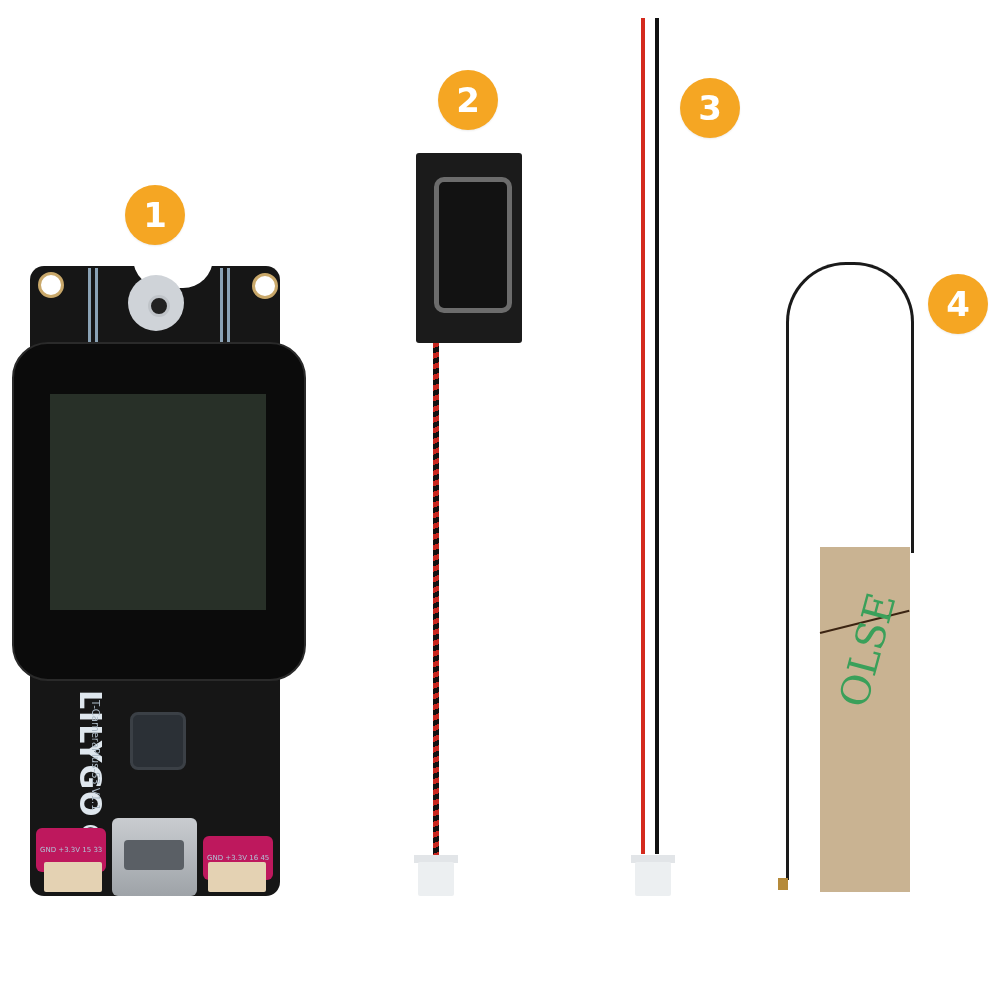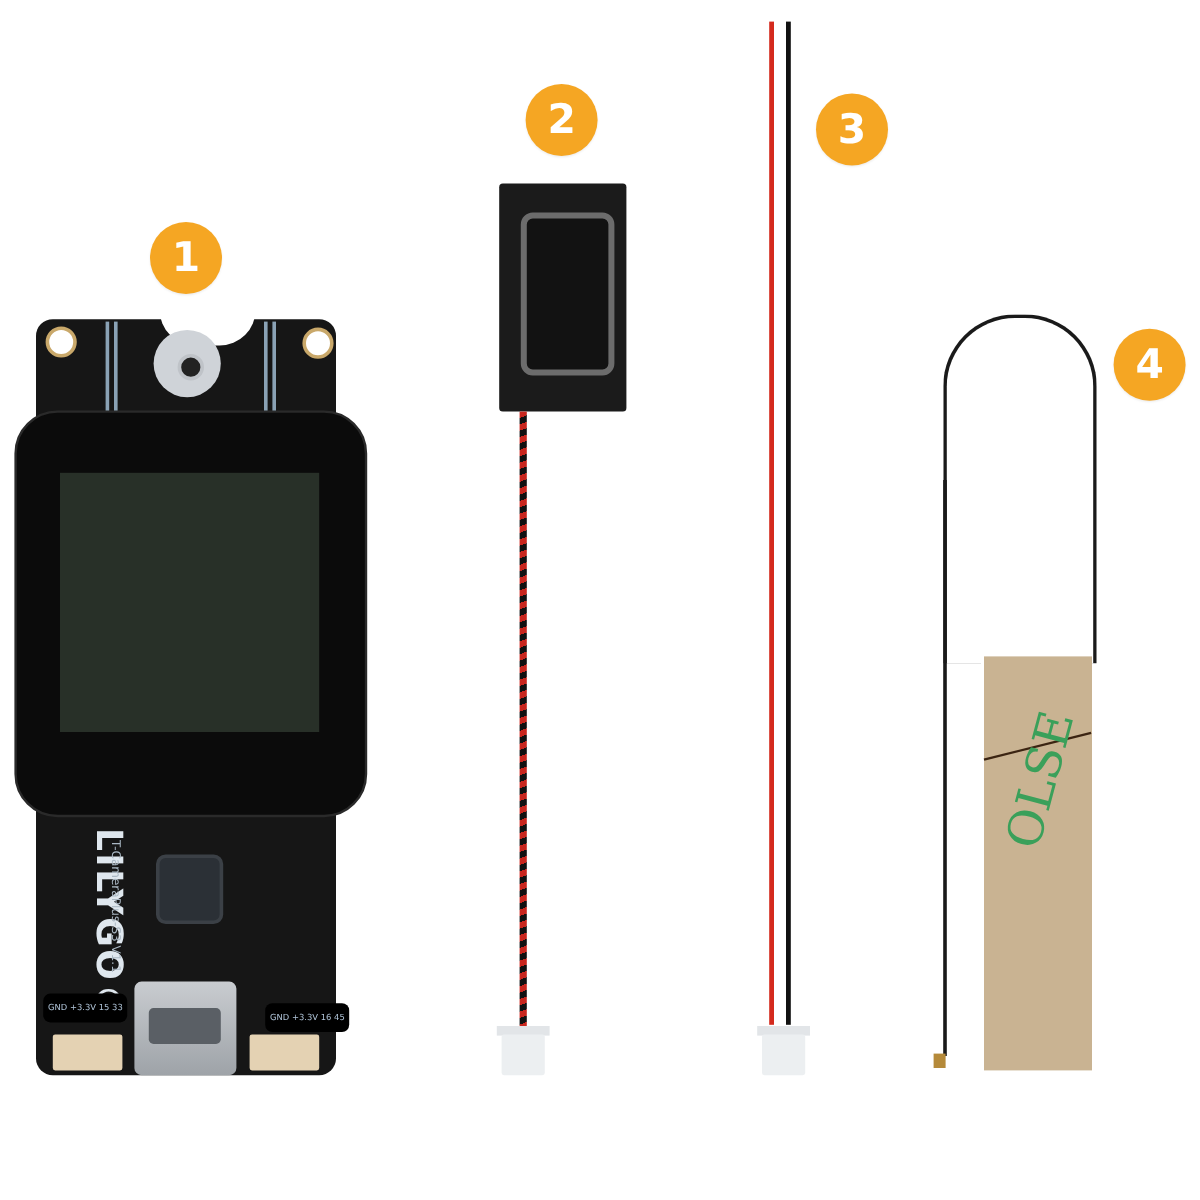--- a/index.html
+++ b/index.html
@@ -14,21 +14,21 @@
   .washer-in{left:148px;top:295px;width:16px;height:16px;border-radius:50%;background:#222;border:3px solid #bfc3c8;}
   .trace{width:3px;background:#8aa2b5;}
   .screen-frame{left:12px;top:342px;width:290px;height:335px;background:#0b0b0b;border-radius:36px;border:2px solid #2a2a2a;}
   .screen{left:50px;top:394px;width:216px;height:216px;background:#283028;}
   .logo{left:48px;top:690px;width:60px;height:160px;color:#dfe7ee;font-weight:bold;font-size:30px;writing-mode:vertical-rl;letter-spacing:2px;}
   .sub{left:90px;top:700px;color:#aab8c4;font-size:10px;writing-mode:vertical-rl;}
   .chip{left:130px;top:712px;width:50px;height:52px;background:#2b3036;border-radius:8px;border:3px solid #3b4046;}
   .usb{left:112px;top:818px;width:85px;height:78px;background:linear-gradient(#c9ccd0,#9ea3a8);border-radius:6px;}
   .usb-in{left:124px;top:840px;width:60px;height:30px;background:#5a5f65;border-radius:4px;}
   .conn{width:58px;height:30px;background:#e4d2b3;border-radius:2px;}
-  .pinlabel{color:#b0c4d8;font-size:7px;background:#000000;border-radius:6px;padding:8px 4px;}
+  .pinlabel{color:#b0c4d8;font-size:7px;background:#be185d;border-radius:6px;padding:18px 4px;}
   
   .spk{left:416px;top:153px;width:106px;height:190px;background:#1b1b1b;border-radius:3px;}
   .spk-in{left:434px;top:177px;width:68px;height:126px;background:#121212;border:5px solid #6c6c6c;border-radius:10px;}
   .wire-tw{width:6px;background:repeating-linear-gradient(160deg,#c8261e 0 5px,#111 5px 10px);}
   .plug{width:36px;height:34px;background:#eceff1;border-radius:2px;}
   .plug-top{width:44px;height:8px;background:#e2e5e8;}
   
   .red{width:4px;background:#d42a1d;}
   .blk{width:4px;background:#111;}
   
@@ -63,21 +63,21 @@
   <div class="abs trace" style="left:220px;top:268px;height:75px;"></div>
   <div class="abs trace" style="left:227px;top:268px;height:75px;"></div>
   <div class="abs washer"></div>
   <div class="abs washer-in"></div>
   <div class="abs screen-frame"></div>
   <div class="abs screen"></div>
   <div class="abs logo">LILYGO®</div>
   <div class="abs sub">T-CameraPlus-S3 V1.1</div>
   <div class="abs chip"></div>
   <div class="abs pinlabel" style="left:36px;top:828px;">GND +3.3V 15 33</div>
-  <div class="abs pinlabel" style="left:221px;top:836px;">GND +3.3V 16 45</div>
+  <div class="abs pinlabel" style="left:203px;top:836px;">GND +3.3V 16 45</div>
   <div class="abs usb"></div>
   <div class="abs usb-in"></div>
   <div class="abs conn" style="left:44px;top:862px;"></div>
   <div class="abs conn" style="left:208px;top:862px;"></div>
 </div>
 
 <div>
   <div class="abs spk"></div>
   <div class="abs spk-in"></div>
   <div class="abs wire-tw" style="left:433px;top:343px;height:512px;"></div>

